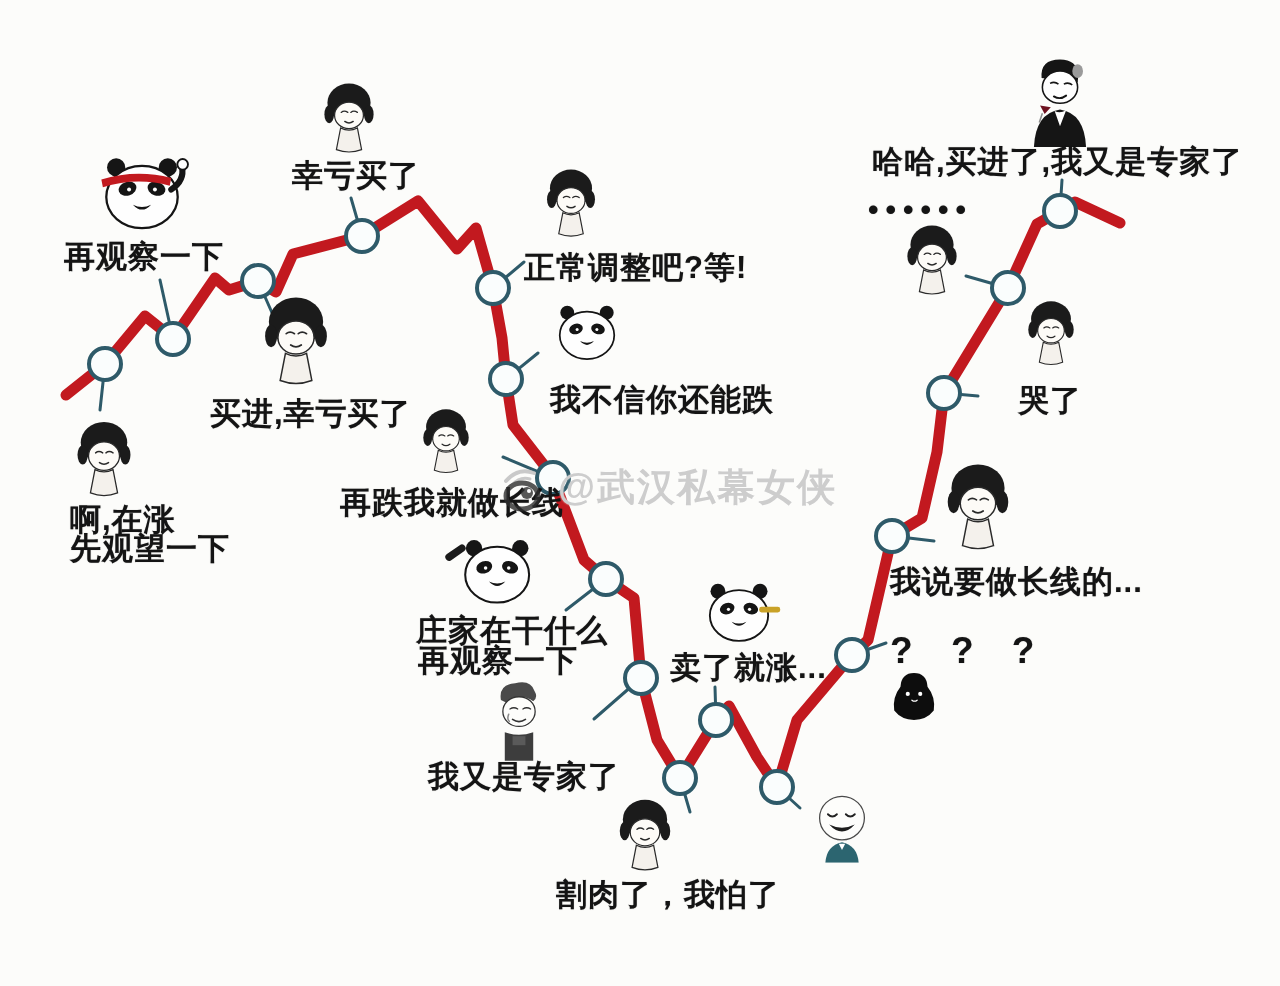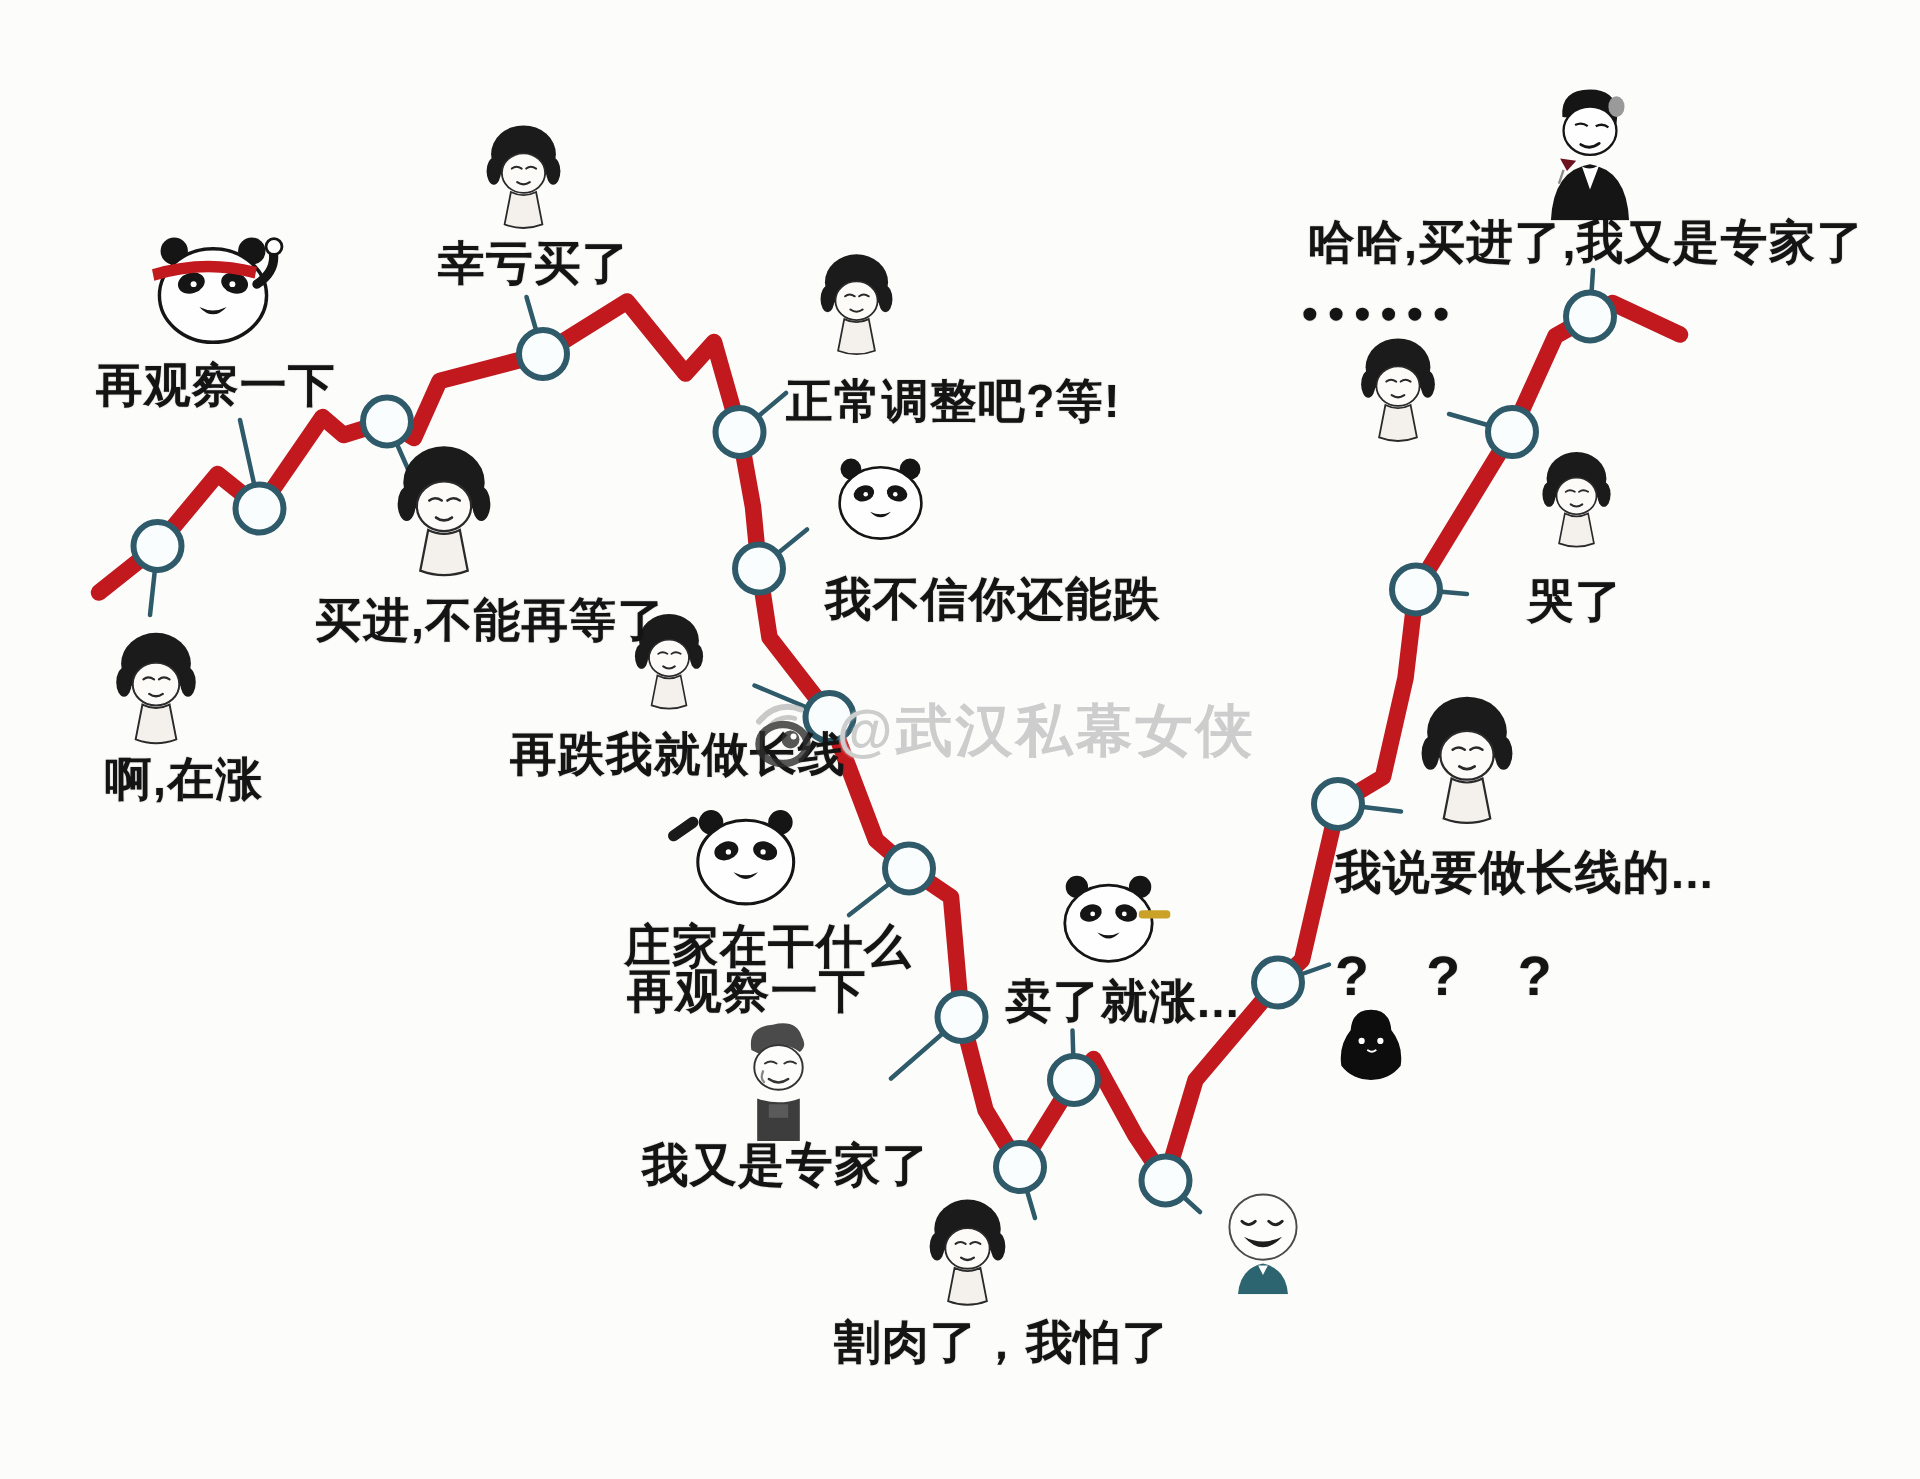--- a/index.html
+++ b/index.html
@@ -185,23 +185,24 @@
   <svg class="fig" style="left:1016px;top:298px;width:70px;height:72px" viewBox="0 0 100 130" preserveAspectRatio="xMidYMid meet">
       <use href="#sym-bob"></use>
     </svg>
   <svg class="fig" style="left:1020px;top:55px;width:80px;height:92px" viewBox="0 0 100 120" preserveAspectRatio="xMidYMid meet">
       <use href="#sym-suit"></use>
     </svg>
 
   <div class="lbl" style="left:64px;top:236px">再观察一下</div>
   <div class="lbl" style="left:292px;top:155px">幸亏买了</div>
   <div class="lbl" style="left:524px;top:247px">正常调整吧?等!</div>
-  <div class="lbl" style="left:210px;top:393px">买进,不能再等了</div>
+  <div class="lbl" style="left:210px;top:393px">买进,幸亏买了</div>
   <div class="lbl" style="left:550px;top:379px">我不信你还能跌</div>
   <div class="lbl" style="left:70px;top:499px">啊,在涨</div>
+  <div class="lbl" style="left:70px;top:528px">先观望一下</div>
   <div class="lbl" style="left:416px;top:610px">庄家在干什么</div>
   <div class="lbl" style="left:340px;top:482px">再跌我就做长线</div>
   <div class="lbl" style="left:418px;top:640px">再观察一下</div>
   <div class="lbl" style="left:428px;top:756px">我又是专家了</div>
   <div class="lbl" style="left:670px;top:647px">卖了就涨...</div>
   <div class="lbl" style="left:556px;top:874px">割肉了，我怕了</div>
   <div class="lbl q3" style="left:890px;top:630px">? ? ?</div>
   <div class="lbl" style="left:890px;top:561px">我说要做长线的...</div>
   <div class="lbl" style="left:1018px;top:380px">哭了</div>
   <div class="lbl" style="left:872px;top:141px">哈哈,买进了,我又是专家了</div>

